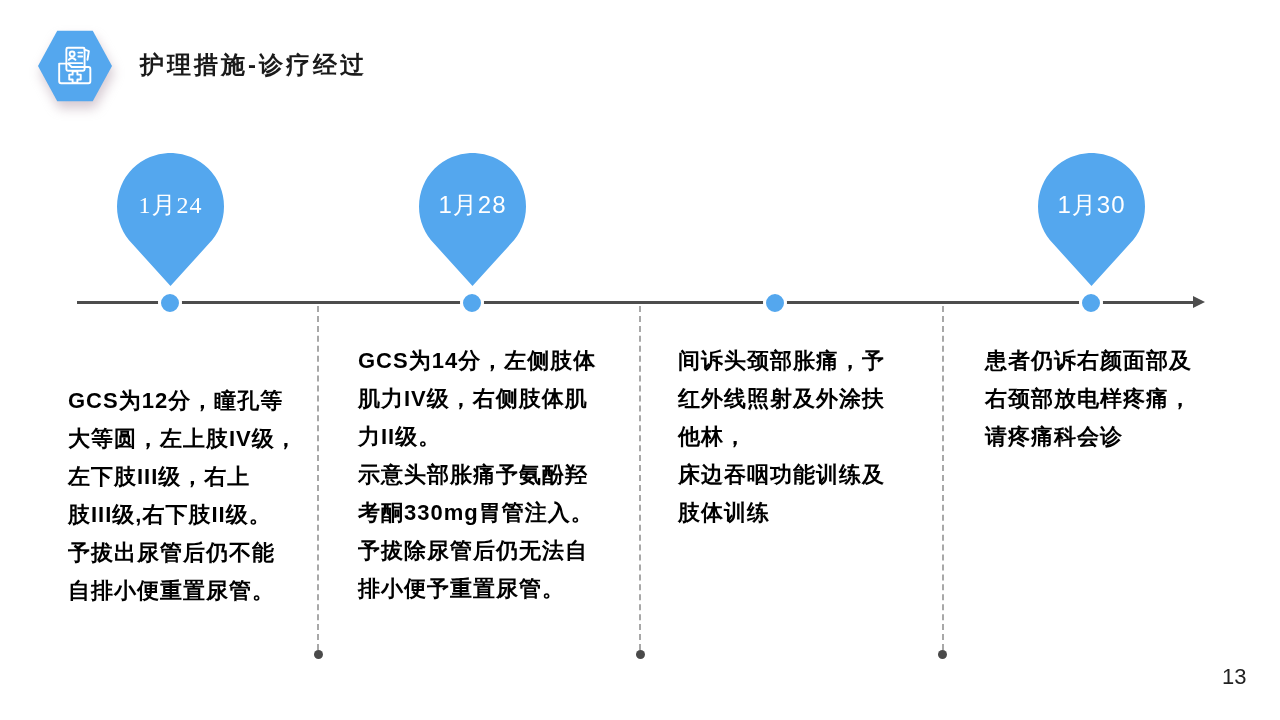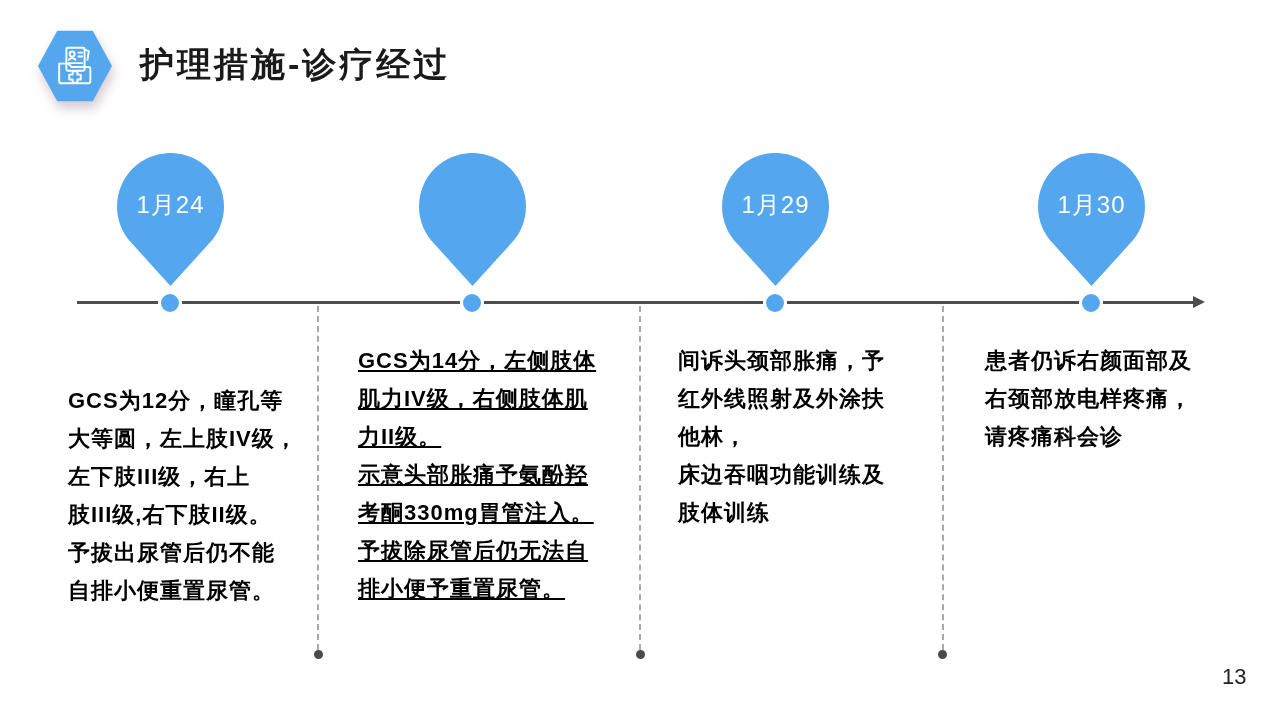--- a/index.html
+++ b/index.html
@@ -19,21 +19,21 @@
   
   .header{position:absolute;left:38px;top:30px;display:flex;align-items:center;}
   .hex-wrap{filter:drop-shadow(2px 7px 6px rgba(150,120,140,0.40));}
   .hexagon{
     width:74px;height:72px;background:var(--accent_blue);
     clip-path:polygon(26% 1%,74% 1%,100% 50%,74% 99%,26% 99%,0% 50%);
     display:flex;align-items:center;justify-content:center;
   }
   .hexagon svg{width:46px;height:46px;}
   .page-title{
-    margin:0 0 3px 28px;font-size:34px;font-weight:bold;letter-spacing:3px;
+    margin:0 0 3px 28px;font-size:24px;font-weight:bold;letter-spacing:3px;
     color:var(--title_color);white-space:nowrap;
   }
 
   
   .timeline-line{
     position:absolute;left:77px;top:301px;width:1116px;height:3px;
     background:var(--line_gray);
   }
   .timeline-line .arrow{
     position:absolute;right:-12px;top:-5px;width:0;height:0;
@@ -42,21 +42,21 @@
   }
 
   
   .balloon{position:absolute;top:153px;width:107px;height:134px;}
   .balloon svg{position:absolute;left:0;top:0;width:107px;height:134px;}
   .balloon .date-label{
     position:absolute;left:0;top:0;width:107px;height:104px;
     display:flex;align-items:center;justify-content:center;
     color:#ffffff;font-size:24px;letter-spacing:1px;
   }
-  .b0{left:117px;} .b1{left:419px;} .b2{left:722px;} .b3{left:1038px;text-decoration:underline;}
+  .b0{left:117px;font-family:Liberation Serif, serif;} .b1{left:419px;} .b2{left:722px;} .b3{left:1038px;text-decoration:underline;}
 
   .node-dot{
     position:absolute;top:291px;width:18px;height:18px;border-radius:50%;
     background:var(--accent_blue);border:3px solid #ffffff;box-sizing:content-box;
   }
   .d0{left:158px;} .d1{left:460px;} .d2{left:763px;} .d3{left:1079px;}
 
   
   .dash-line{
     position:absolute;top:306px;height:344px;width:0;
@@ -69,21 +69,21 @@
   }
   .sd0{left:314px;} .sd1{left:636px;} .sd2{left:938px;}
 
   
   .desc{
     position:absolute;top:342px;font-size:22px;font-weight:bold;
     line-height:38px;letter-spacing:1px;color:var(--body_color);
     white-space:pre-line;
   }
   .t0{left:68px;width:270px;margin-top:40px;}
-  .t1{left:358px;width:276px;text-decoration:underline;}
+  .t1{left:358px;width:276px;}
   .t2{left:678px;width:260px;}
   .t3{left:985px;width:250px;}
 
   
   .page-number{
     position:absolute;left:1222px;top:664px;font-size:22px;color:#222222;
   }
 </style>
 </head>
 <body>
@@ -116,26 +116,21 @@
   <div class="balloon b0">
     <svg viewBox="0 0 107 134">
       <path d="M15.7,91.3 A53.5,53.5 0 1 1 91.3,91.3 L53.5,133 Z" fill="#54A7EE"></path>
     </svg>
     <span class="date-label">1月24</span>
   </div>
   <div class="balloon b1">
     <svg viewBox="0 0 107 134">
       <path d="M15.7,91.3 A53.5,53.5 0 1 1 91.3,91.3 L53.5,133 Z" fill="#54A7EE"></path>
     </svg>
-  </div>
-  <div class="balloon b2">
-    <svg viewBox="0 0 107 134">
-      <path d="M15.7,91.3 A53.5,53.5 0 1 1 91.3,91.3 L53.5,133 Z" fill="#54A7EE"></path>
-    </svg>
-    <span class="date-label">1月29</span>
+    <span class="date-label">1月28</span>
   </div>
   <div class="balloon b3">
     <svg viewBox="0 0 107 134">
       <path d="M15.7,91.3 A53.5,53.5 0 1 1 91.3,91.3 L53.5,133 Z" fill="#54A7EE"></path>
     </svg>
     <span class="date-label">1月30</span>
   </div>
 
   <div class="node-dot d0"></div>
   <div class="node-dot d1"></div>

